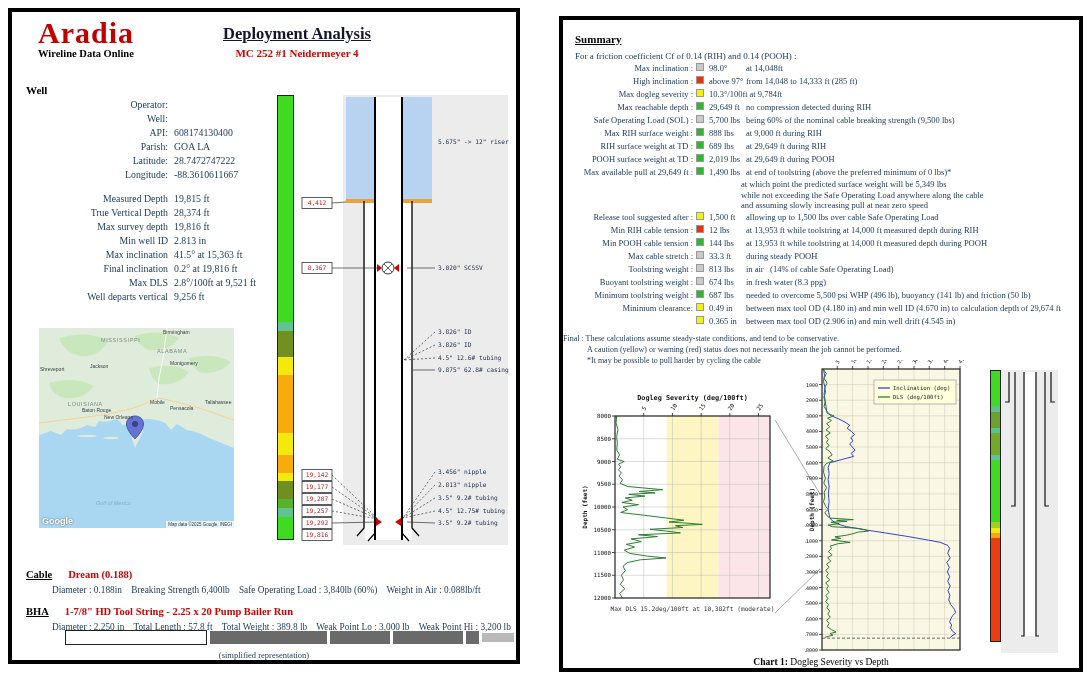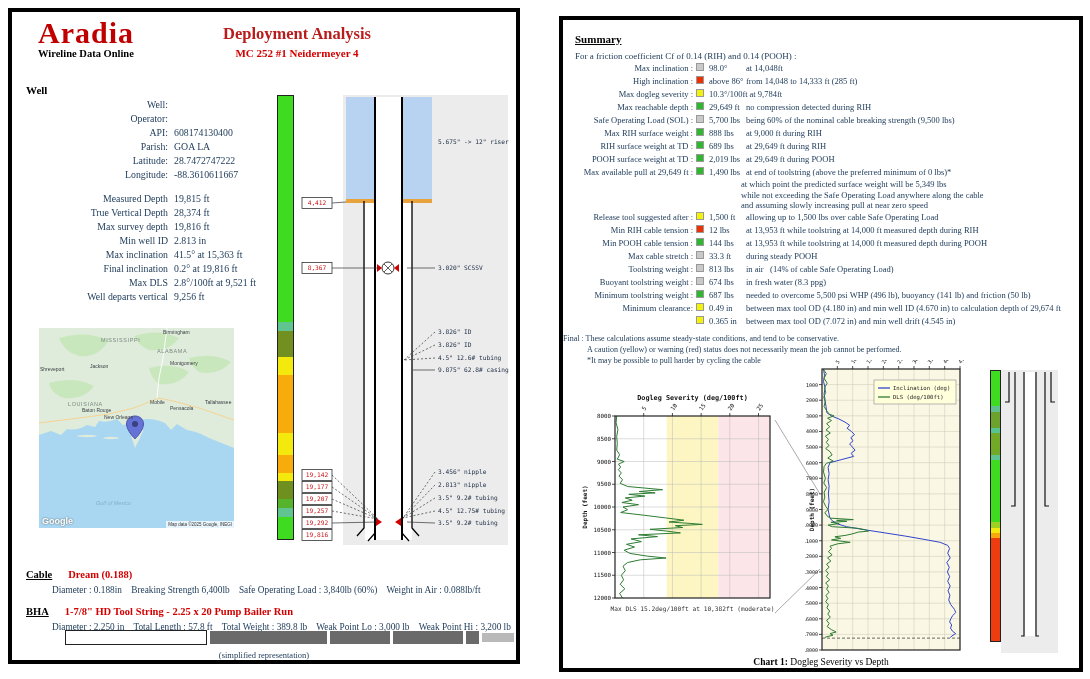--- a/index.html
+++ b/index.html
@@ -8,21 +8,21 @@
         font-family:"Liberation Serif", serif; color:var(--navy); }
   .page{ position:absolute; background:#fff; border:4px solid #000; }
   .page1{ left:8px; top:8px; width:504px; height:648px; }
   .page2{ left:559px; top:16px; width:516px; height:648px; }
 
   
   .logo{ position:absolute; left:26px; top:4px; }
   .logo-title{ font-size:30px; font-weight:bold; color:#c00000; letter-spacing:1px; }
   .logo-sub{ font-size:10.5px; font-weight:bold; color:#000; margin-top:-2px; }
   .titleblock{ position:absolute; left:160px; top:12px; width:250px; text-align:center; }
-  .doc-title{ font-size:16.5px; font-weight:bold; color:#b91c1c; }
+  .doc-title{ font-size:16.5px; font-weight:bold; color:#0f172a;text-decoration:underline; }
   .doc-sub{ font-size:11px; font-weight:bold; color:var(--red); margin-top:3px; }
 
   .sec-head{ position:absolute; font-size:11px; font-weight:bold; color:#000;text-align:right; }
   .fields{ position:absolute; left:0; width:300px; }
   .frow{ display:flex; line-height:14px; font-size:9.8px; }
   .flab{ width:156px; text-align:right; padding-right:6px; }
   .fval{ white-space:pre; }
 
   
   .map{ position:absolute; left:27px; top:316px; width:195px; height:200px;
@@ -102,25 +102,25 @@
     <div class="logo-sub">Wireline Data Online</div>
   </div>
   <div class="titleblock">
     <div class="doc-title">Deployment Analysis</div>
     <div class="doc-sub">MC 252 #1 Neidermeyer 4</div>
   </div>
 
   <div class="sec-head" style="left:14px; top:72px;">Well</div>
   <div id="well-fields1" class="fields" style="top:86px;">
       <div class="frow">
+        <span class="flab">Operator:</span>
+        <span class="fval"></span>
+      </div>
+      <div class="frow">
         <span class="flab">Well:</span>
-        <span class="fval"></span>
-      </div>
-      <div class="frow">
-        <span class="flab">Operator:</span>
         <span class="fval"></span>
       </div>
       <div class="frow">
         <span class="flab">API:</span>
         <span class="fval">608174130400</span>
       </div>
       <div class="frow">
         <span class="flab">Parish:</span>
         <span class="fval">GOA LA</span>
       </div>
@@ -286,40 +286,40 @@
   </div>
   <div class="simpl">(simplified representation)</div>
 </div>
 
 <div class="page page2">
   <div class="sum-head">Summary</div>
   <div class="sum-intro">For a friction coefficient Cf of 0.14 (RIH) and 0.14 (POOH) :</div>
   <div class="sum-flow">
     <div id="sum-rows">
         <div class="srow"><span class="slab">Max inclination :</span><span class="sboxc"><span class="sbox" style="background: rgb(201, 201, 201);"></span></span><span class="sval">98.0°</span><span class="sdesc">at 14,048ft</span></div>
-        <div class="srow"><span class="slab">High inclination :</span><span class="sboxc"><span class="sbox" style="background: rgb(240, 48, 0);"></span></span><span class="sval">above 86°</span><span class="sdesc">from 14,048 to 14,333 ft (285 ft)</span></div>
+        <div class="srow"><span class="slab">High inclination :</span><span class="sboxc"><span class="sbox" style="background: rgb(240, 48, 0);"></span></span><span class="sval">above 97°</span><span class="sdesc">from 14,048 to 14,333 ft (285 ft)</span></div>
         <div class="srow"><span class="slab">Max dogleg severity :</span><span class="sboxc"><span class="sbox" style="background: rgb(242, 242, 13);"></span></span><span class="sval">10.3°/100ft</span><span class="sdesc">at 9,784ft</span></div>
         <div class="srow"><span class="slab">Max reachable depth :</span><span class="sboxc"><span class="sbox" style="background: rgb(46, 184, 46);"></span></span><span class="sval">29,649 ft</span><span class="sdesc">no compression detected during RIH</span></div>
         <div class="srow"><span class="slab">Safe Operating Load (SOL) :</span><span class="sboxc"><span class="sbox" style="background: rgb(201, 201, 201);"></span></span><span class="sval">5,700 lbs</span><span class="sdesc">being 60% of the nominal cable breaking strength (9,500 lbs)</span></div>
         <div class="srow"><span class="slab">Max RIH surface weight :</span><span class="sboxc"><span class="sbox" style="background: rgb(46, 184, 46);"></span></span><span class="sval">888 lbs</span><span class="sdesc">at 9,000 ft during RIH</span></div>
         <div class="srow"><span class="slab">RIH surface weight at TD :</span><span class="sboxc"><span class="sbox" style="background: rgb(46, 184, 46);"></span></span><span class="sval">689 lbs</span><span class="sdesc">at 29,649 ft during RIH</span></div>
         <div class="srow"><span class="slab">POOH surface weight at TD :</span><span class="sboxc"><span class="sbox" style="background: rgb(46, 184, 46);"></span></span><span class="sval">2,019 lbs</span><span class="sdesc">at 29,649 ft during POOH</span></div>
         <div class="srow"><span class="slab">Max available pull at 29,649 ft :</span><span class="sboxc"><span class="sbox" style="background: rgb(46, 184, 46);"></span></span><span class="sval">1,490 lbs</span><span class="sdesc">at end of toolstring (above the preferred minimum of 0 lbs)*</span></div>
         <div class="srow cont"><span class="sdesc-cont">at which point the predicted surface weight will be 5,349 lbs</span></div>
         <div class="srow cont"><span class="sdesc-cont">while not exceeding the Safe Operating Load anywhere along the cable</span></div>
         <div class="srow cont"><span class="sdesc-cont">and assuming slowly increasing pull at near zero speed</span></div>
         <div class="srow"><span class="slab">Release tool suggested after :</span><span class="sboxc"><span class="sbox" style="background: rgb(242, 242, 13);"></span></span><span class="sval">1,500 ft</span><span class="sdesc">allowing up to 1,500 lbs over cable Safe Operating Load</span></div>
         <div class="srow"><span class="slab">Min RIH cable tension :</span><span class="sboxc"><span class="sbox" style="background: rgb(240, 48, 0);"></span></span><span class="sval">12 lbs</span><span class="sdesc">at 13,953 ft while toolstring at 14,000 ft measured depth during RIH</span></div>
         <div class="srow"><span class="slab">Min POOH cable tension :</span><span class="sboxc"><span class="sbox" style="background: rgb(46, 184, 46);"></span></span><span class="sval">144 lbs</span><span class="sdesc">at 13,953 ft while toolstring at 14,000 ft measured depth during POOH</span></div>
         <div class="srow"><span class="slab">Max cable stretch :</span><span class="sboxc"><span class="sbox" style="background: rgb(201, 201, 201);"></span></span><span class="sval">33.3 ft</span><span class="sdesc">during steady POOH</span></div>
         <div class="srow"><span class="slab">Toolstring weight :</span><span class="sboxc"><span class="sbox" style="background: rgb(201, 201, 201);"></span></span><span class="sval">813 lbs</span><span class="sdesc">in air   (14% of cable Safe Operating Load)</span></div>
         <div class="srow"><span class="slab">Buoyant toolstring weight :</span><span class="sboxc"><span class="sbox" style="background: rgb(201, 201, 201);"></span></span><span class="sval">674 lbs</span><span class="sdesc">in fresh water (8.3 ppg)</span></div>
         <div class="srow"><span class="slab">Minimum toolstring weight :</span><span class="sboxc"><span class="sbox" style="background: rgb(46, 184, 46);"></span></span><span class="sval">687 lbs</span><span class="sdesc">needed to overcome 5,500 psi WHP (496 lb), buoyancy (141 lb) and friction (50 lb)</span></div>
         <div class="srow"><span class="slab">Minimum clearance:</span><span class="sboxc"><span class="sbox" style="background: rgb(242, 242, 13);"></span></span><span class="sval">0.49 in</span><span class="sdesc">between max tool OD (4.180 in) and min well ID (4.670 in) to calculation depth of 29,674 ft</span></div>
-        <div class="srow"><span class="slab"></span><span class="sboxc"><span class="sbox" style="background: rgb(242, 242, 13);"></span></span><span class="sval">0.365 in</span><span class="sdesc">between max tool OD (7.072 in) and min well drift (4.545 in)</span></div>
+        <div class="srow"><span class="slab"></span><span class="sboxc"><span class="sbox" style="background: rgb(242, 242, 13);"></span></span><span class="sval">0.365 in</span><span class="sdesc">between max tool OD (2.906 in) and min well drift (4.545 in)</span></div>
       </div>
     <div id="notes" class="notes">
         <div class="note">Final : These calculations assume steady-state conditions, and tend to be conservative.</div>
         <div class="note indent">A caution (yellow) or warning (red) status does not necessarily mean the job cannot be performed.</div>
         <div class="note indent">*It may be possible to pull harder by cycling the cable</div>
       </div>
   </div>
 
   <svg id="chartA" width="235" height="245">
       <rect x="37" y="28" width="51.66666666666666" height="182" fill="#ffffff"></rect>

